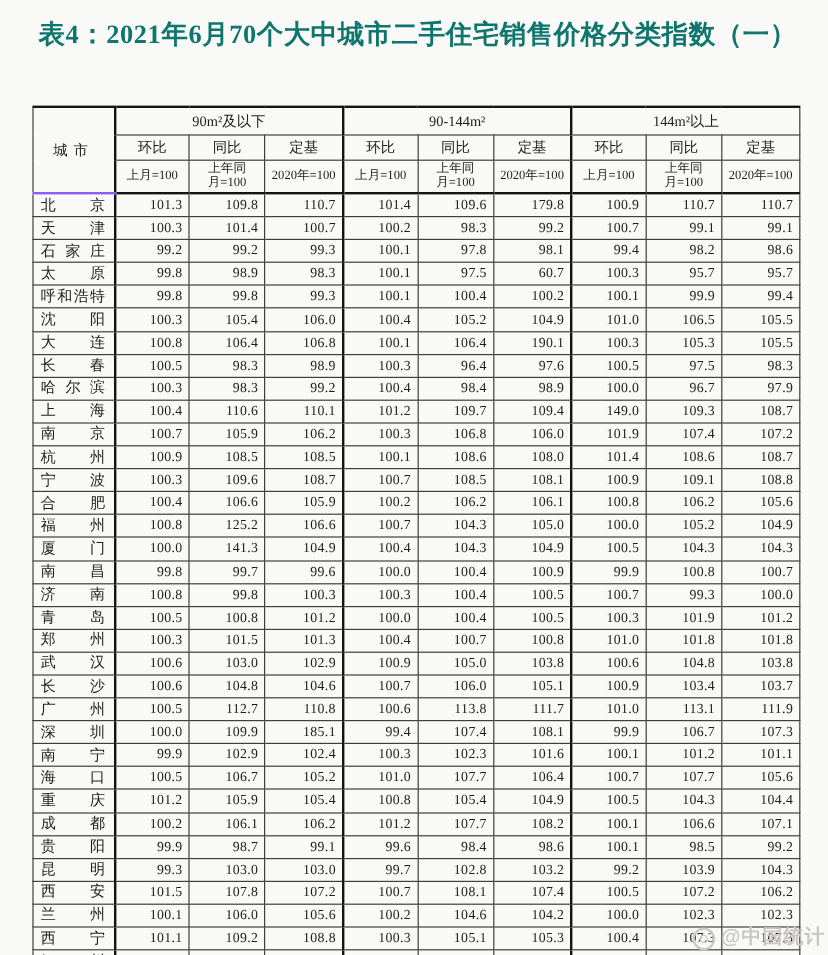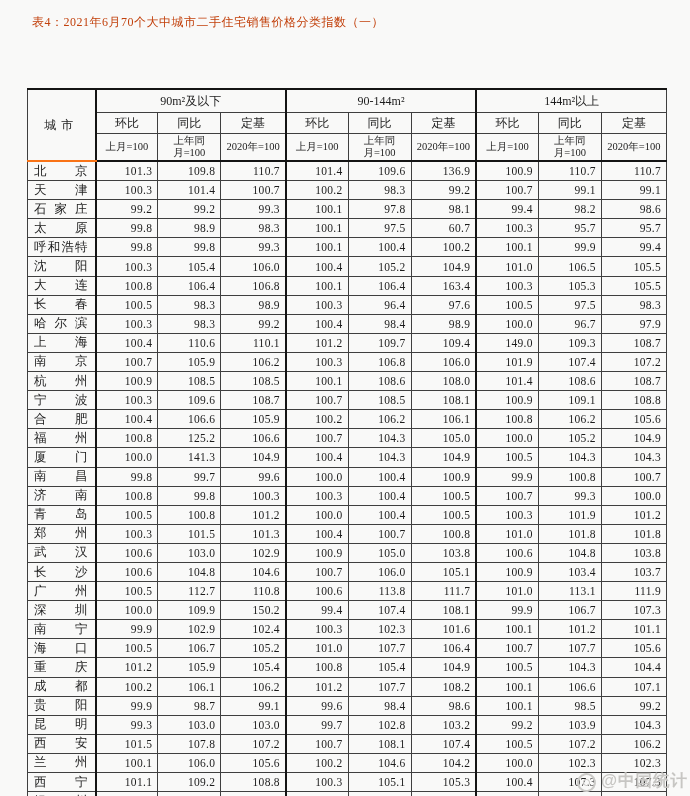--- a/index.html
+++ b/index.html
@@ -4,40 +4,40 @@
 <style>
   html,body { margin:0; padding:0; }
   body {
     width:690px; height:796px; position:relative; overflow:hidden;
     background:#f9f9f8;
     font-family:"Liberation Serif","DejaVu Serif",serif;
     color:#1c1c1c;
   }
   .title {
     position:absolute; left:32px; top:14px;
-    font-size:12px; font-weight:normal; color:#c2410c; letter-spacing:0.5px;
+    font-size:22px; font-weight:bold; color:#0f766e; letter-spacing:0.5px;
     white-space:nowrap;
   }
   table.price-table {
     position:absolute; left:27px; top:88px; width:640px;
     border-collapse:collapse; table-layout:fixed;
     border-top:2.5px solid #141414;
     border-bottom:2.5px solid #141414;
     border-left:1.5px solid #333;
     border-right:1px solid #8d8d8d;
     background:transparent;
   }
   th, td { border:1px solid #3f3f3f; padding:0; }
   th { font-weight:normal; text-align:center; vertical-align:middle; }
   .gs { border-left:2px solid #141414 !important; }
 
   thead tr.group-row th { height:22px; font-size:12px; }
   thead tr.sub-row th { height:20px; font-size:12px;font-family:Liberation Mono, monospace; }
   thead tr.base-row th { height:26px; font-size:10.5px; line-height:1.18; border-bottom:2px solid #141414; }
-  th.city-head { font-size:13px; letter-spacing:5px; border-bottom:2px solid #f97316; }
+  th.city-head { font-size:13px; letter-spacing:5px; border-bottom:2px solid #8b5cf6; }
   .wrap-narrow span { display:inline-block; max-width:3.2em; }
 
   tbody td { height:18.1px; font-size:11.5px; }
   tbody td.num { text-align:right; padding-right:5px; letter-spacing:0.3px; }
   tbody td.city {
     font-size:12.5px; text-align:justify; text-align-last:justify;
     padding:0 7px 0 6px;
     margin-top:32px;
   }
 
@@ -107,21 +107,21 @@
     </tr>
   </thead>
   <tbody>
       <tr>
         <td class="city">北京</td>
         <td class="num gs">101.3</td>
         <td class="num">109.8</td>
         <td class="num">110.7</td>
         <td class="num gs">101.4</td>
         <td class="num">109.6</td>
-        <td class="num">136.9</td>
+        <td class="num">179.8</td>
         <td class="num gs">100.9</td>
         <td class="num">110.7</td>
         <td class="num">110.7</td>
       </tr>
       <tr>
         <td class="city">天津</td>
         <td class="num gs">100.3</td>
         <td class="num">101.4</td>
         <td class="num">100.7</td>
         <td class="num gs">100.2</td>
@@ -179,21 +179,21 @@
         <td class="num">106.5</td>
         <td class="num">105.5</td>
       </tr>
       <tr>
         <td class="city">大连</td>
         <td class="num gs">100.8</td>
         <td class="num">106.4</td>
         <td class="num">106.8</td>
         <td class="num gs">100.1</td>
         <td class="num">106.4</td>
-        <td class="num">163.4</td>
+        <td class="num">190.1</td>
         <td class="num gs">100.3</td>
         <td class="num">105.3</td>
         <td class="num">105.5</td>
       </tr>
       <tr>
         <td class="city">长春</td>
         <td class="num gs">100.5</td>
         <td class="num">98.3</td>
         <td class="num">98.9</td>
         <td class="num gs">100.3</td>
@@ -380,21 +380,21 @@
         <td class="num">113.8</td>
         <td class="num">111.7</td>
         <td class="num gs">101.0</td>
         <td class="num">113.1</td>
         <td class="num">111.9</td>
       </tr>
       <tr>
         <td class="city">深圳</td>
         <td class="num gs">100.0</td>
         <td class="num">109.9</td>
-        <td class="num">150.2</td>
+        <td class="num">185.1</td>
         <td class="num gs">99.4</td>
         <td class="num">107.4</td>
         <td class="num">108.1</td>
         <td class="num gs">99.9</td>
         <td class="num">106.7</td>
         <td class="num">107.3</td>
       </tr>
       <tr>
         <td class="city">南宁</td>
         <td class="num gs">99.9</td>

